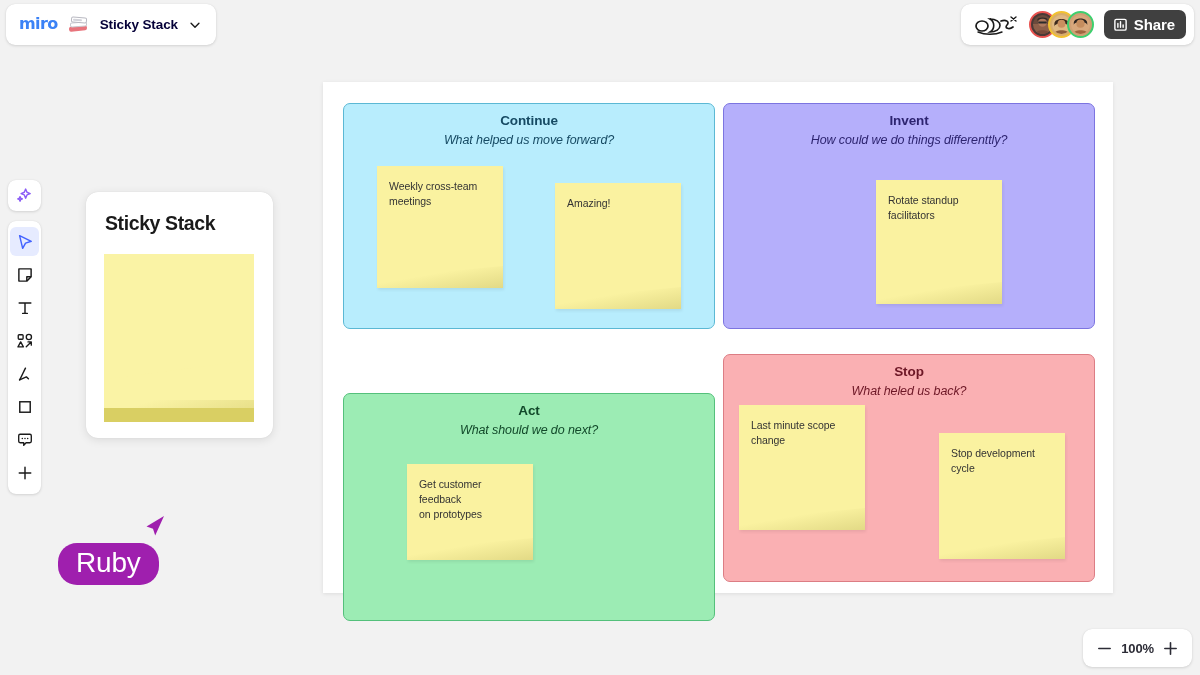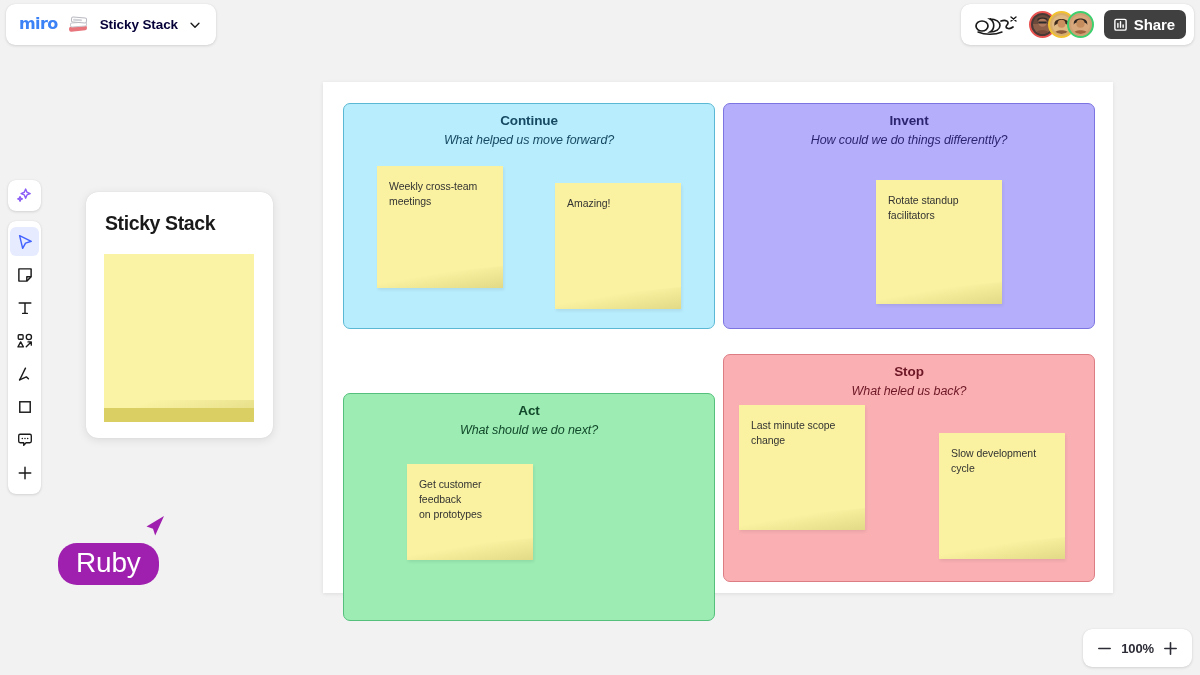--- a/index.html
+++ b/index.html
@@ -391,21 +391,21 @@
       <div class="quad-head">
         <div class="quad-title">Stop</div>
         <div class="quad-sub">What heled us back?</div>
       </div>
       <div class="note" style="left:15px;top:50px;width:126px;height:125px;">
         <div class="note-text">Last minute scope
 change</div>
         <div class="note-curl"></div>
       </div>
       <div class="note" style="left:215px;top:78px;width:126px;height:126px;">
-        <div class="note-text">Slow development cycle</div>
+        <div class="note-text">Stop development cycle</div>
         <div class="note-curl"></div>
       </div>
     </div>
 
   </div>
 
   <div class="zoomctl">
     <div class="zbtn">
       <svg width="17" height="17" viewBox="0 0 18 18">
         <path d="M3 9 H15" stroke="#2c2c36" stroke-width="1.7" stroke-linecap="round"></path>

